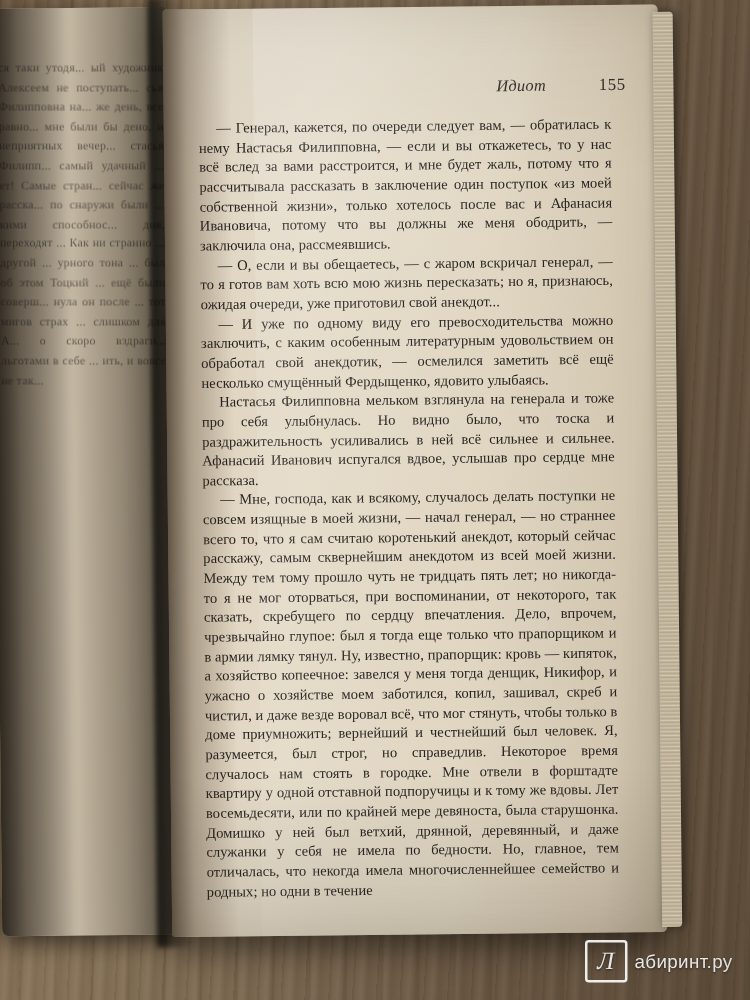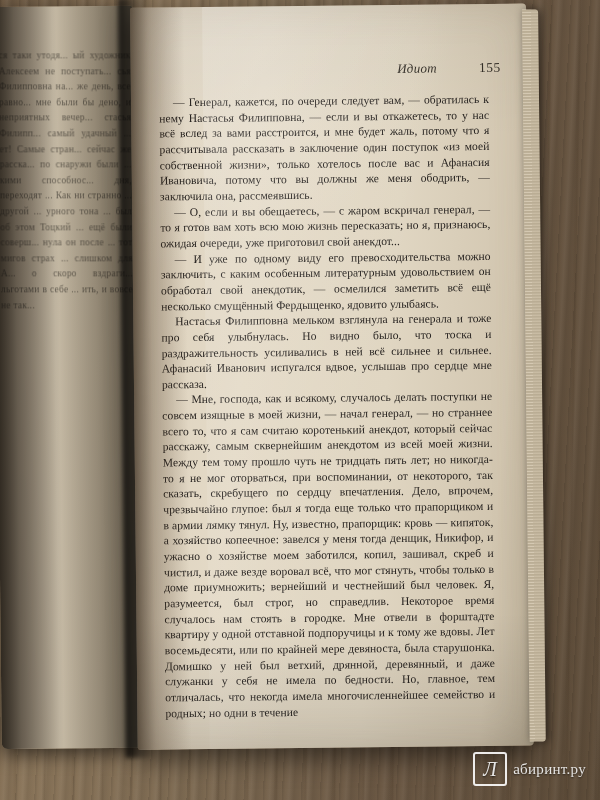--- a/index.html
+++ b/index.html
@@ -214,21 +214,21 @@
     border-radius: 3px;
     display: flex;
     align-items: center;
     justify-content: center;
     font-family: "Liberation Serif", serif;
     font-size: 20px;
     line-height: 1;
     font-style: italic;
   }
   .watermark .wm-text {
-    font-family: Liberation Serif, serif;
+    font-family: Liberation Sans, sans-serif;
     font-size: 15px;
     letter-spacing: .3px;
   }
   .watermark .wm-text .dom {
     opacity: .95;
   }
 </style>
 </head>
 <body>
 

